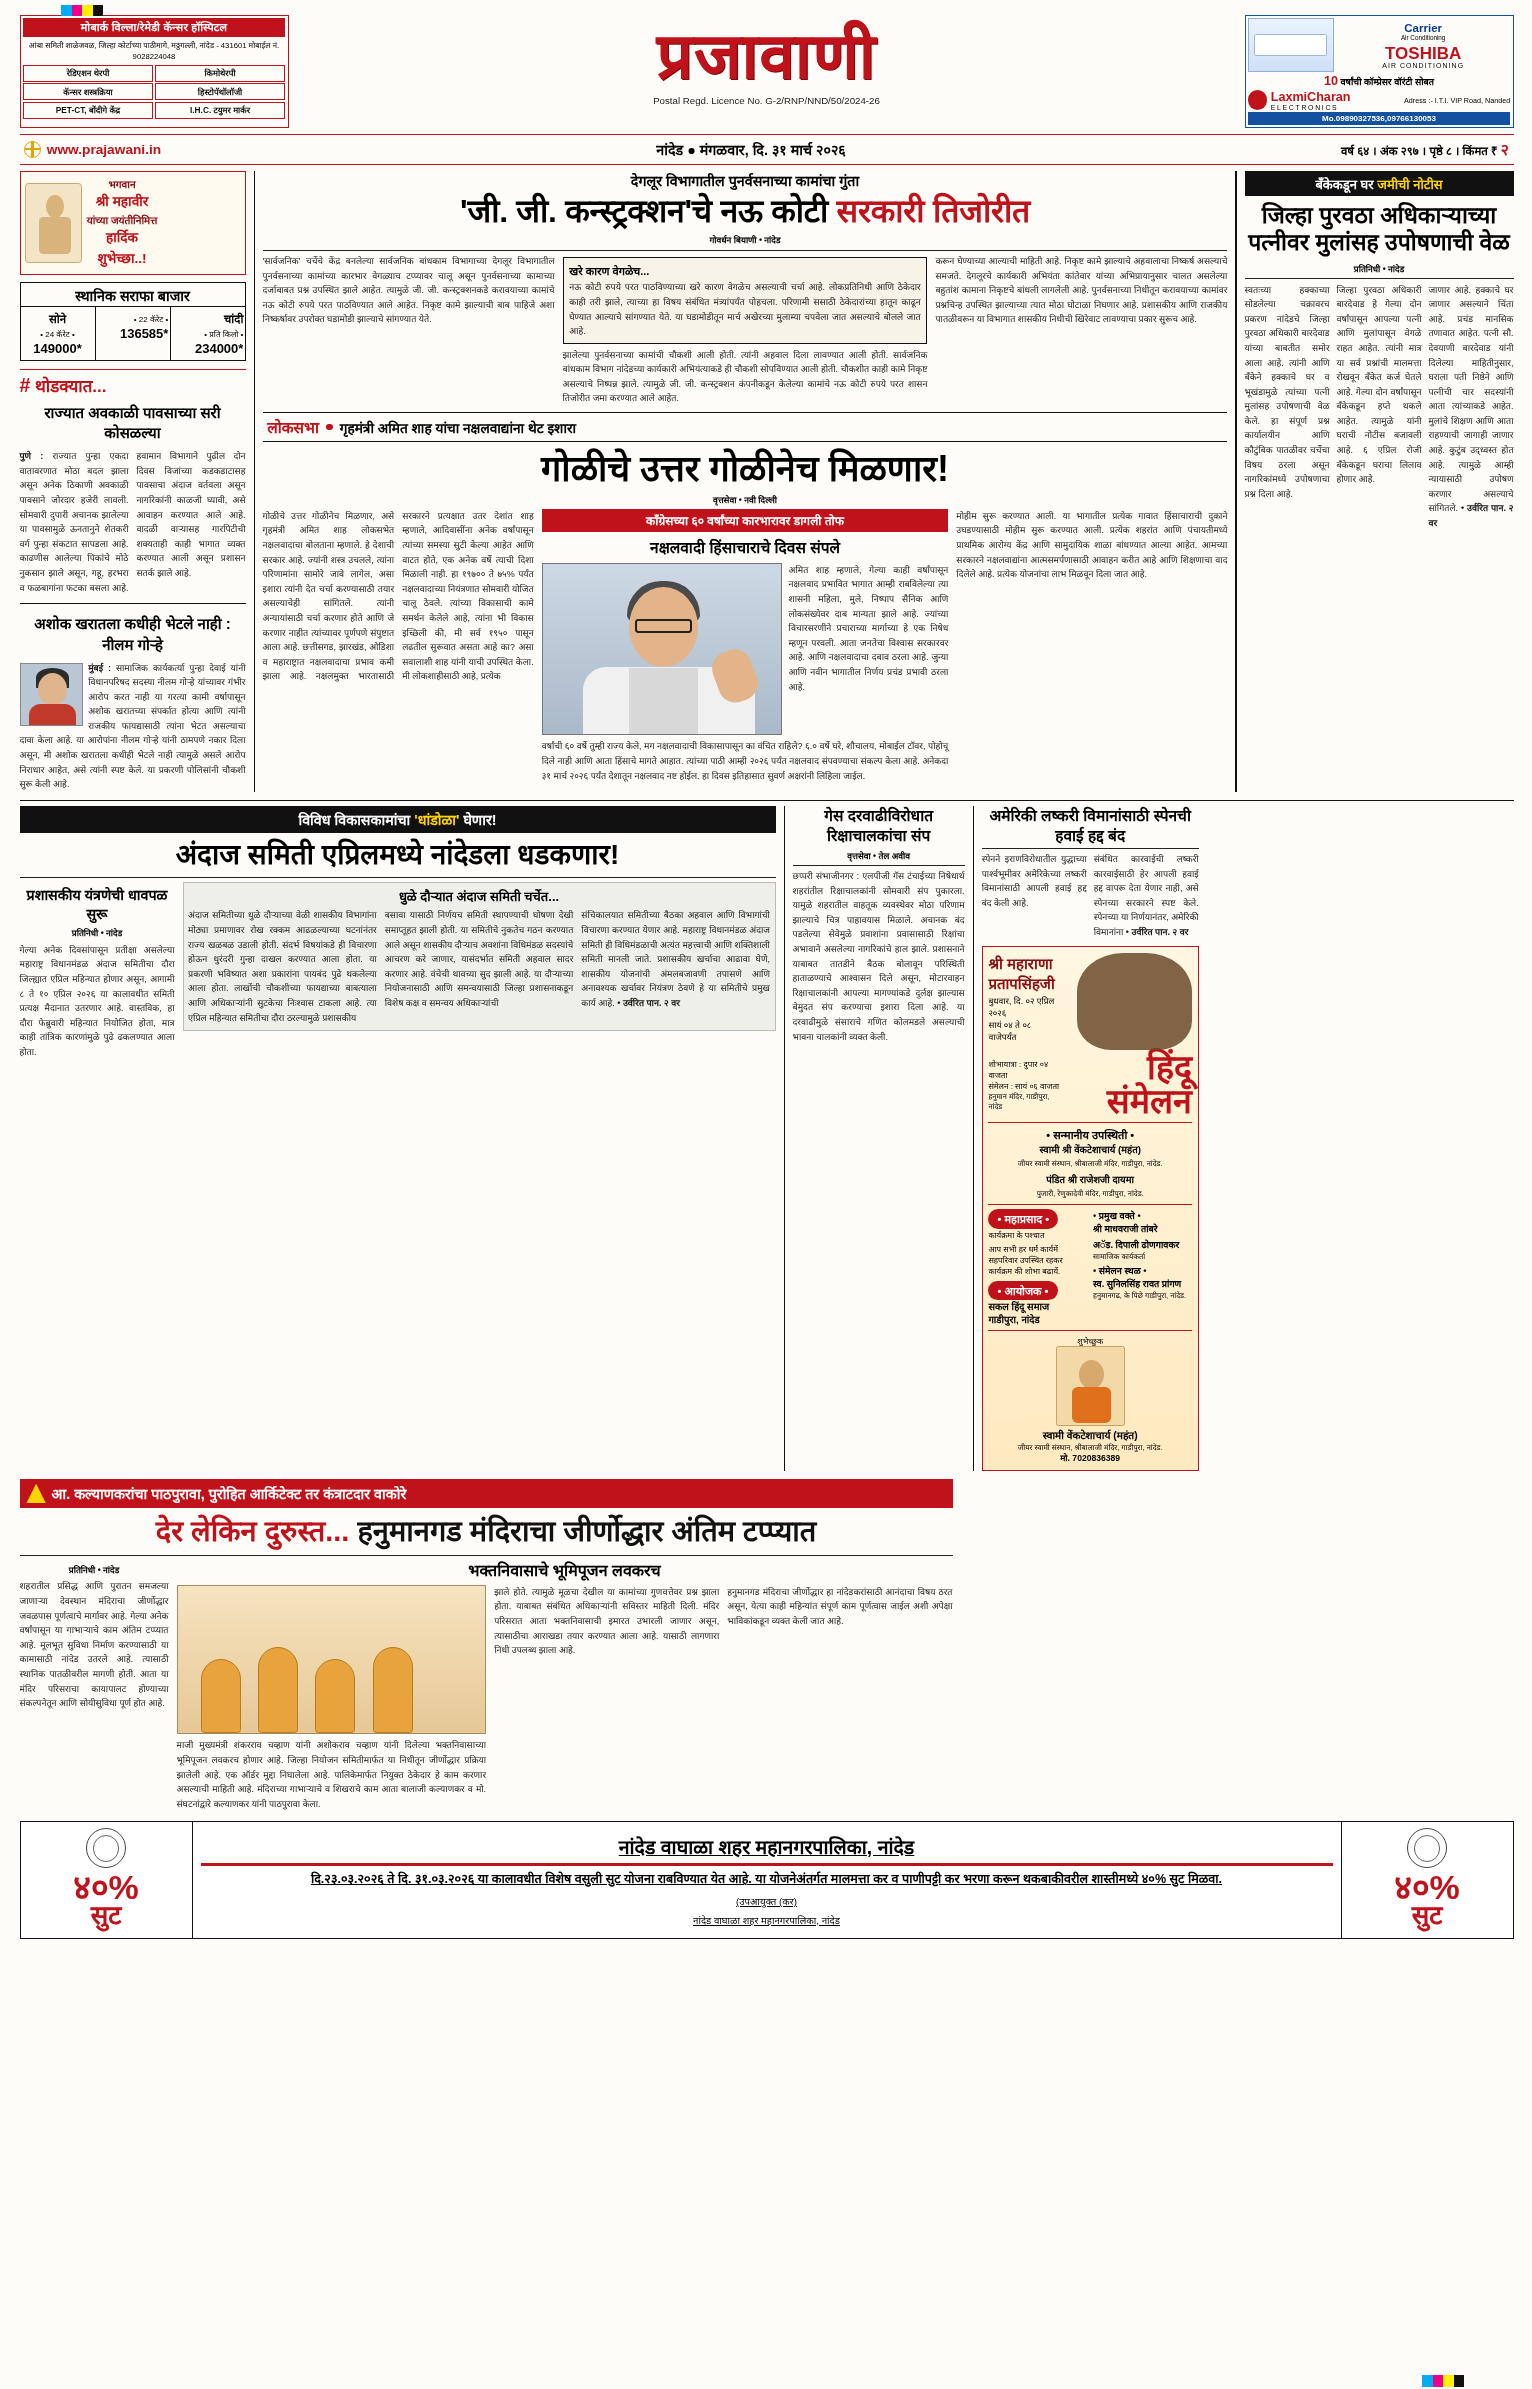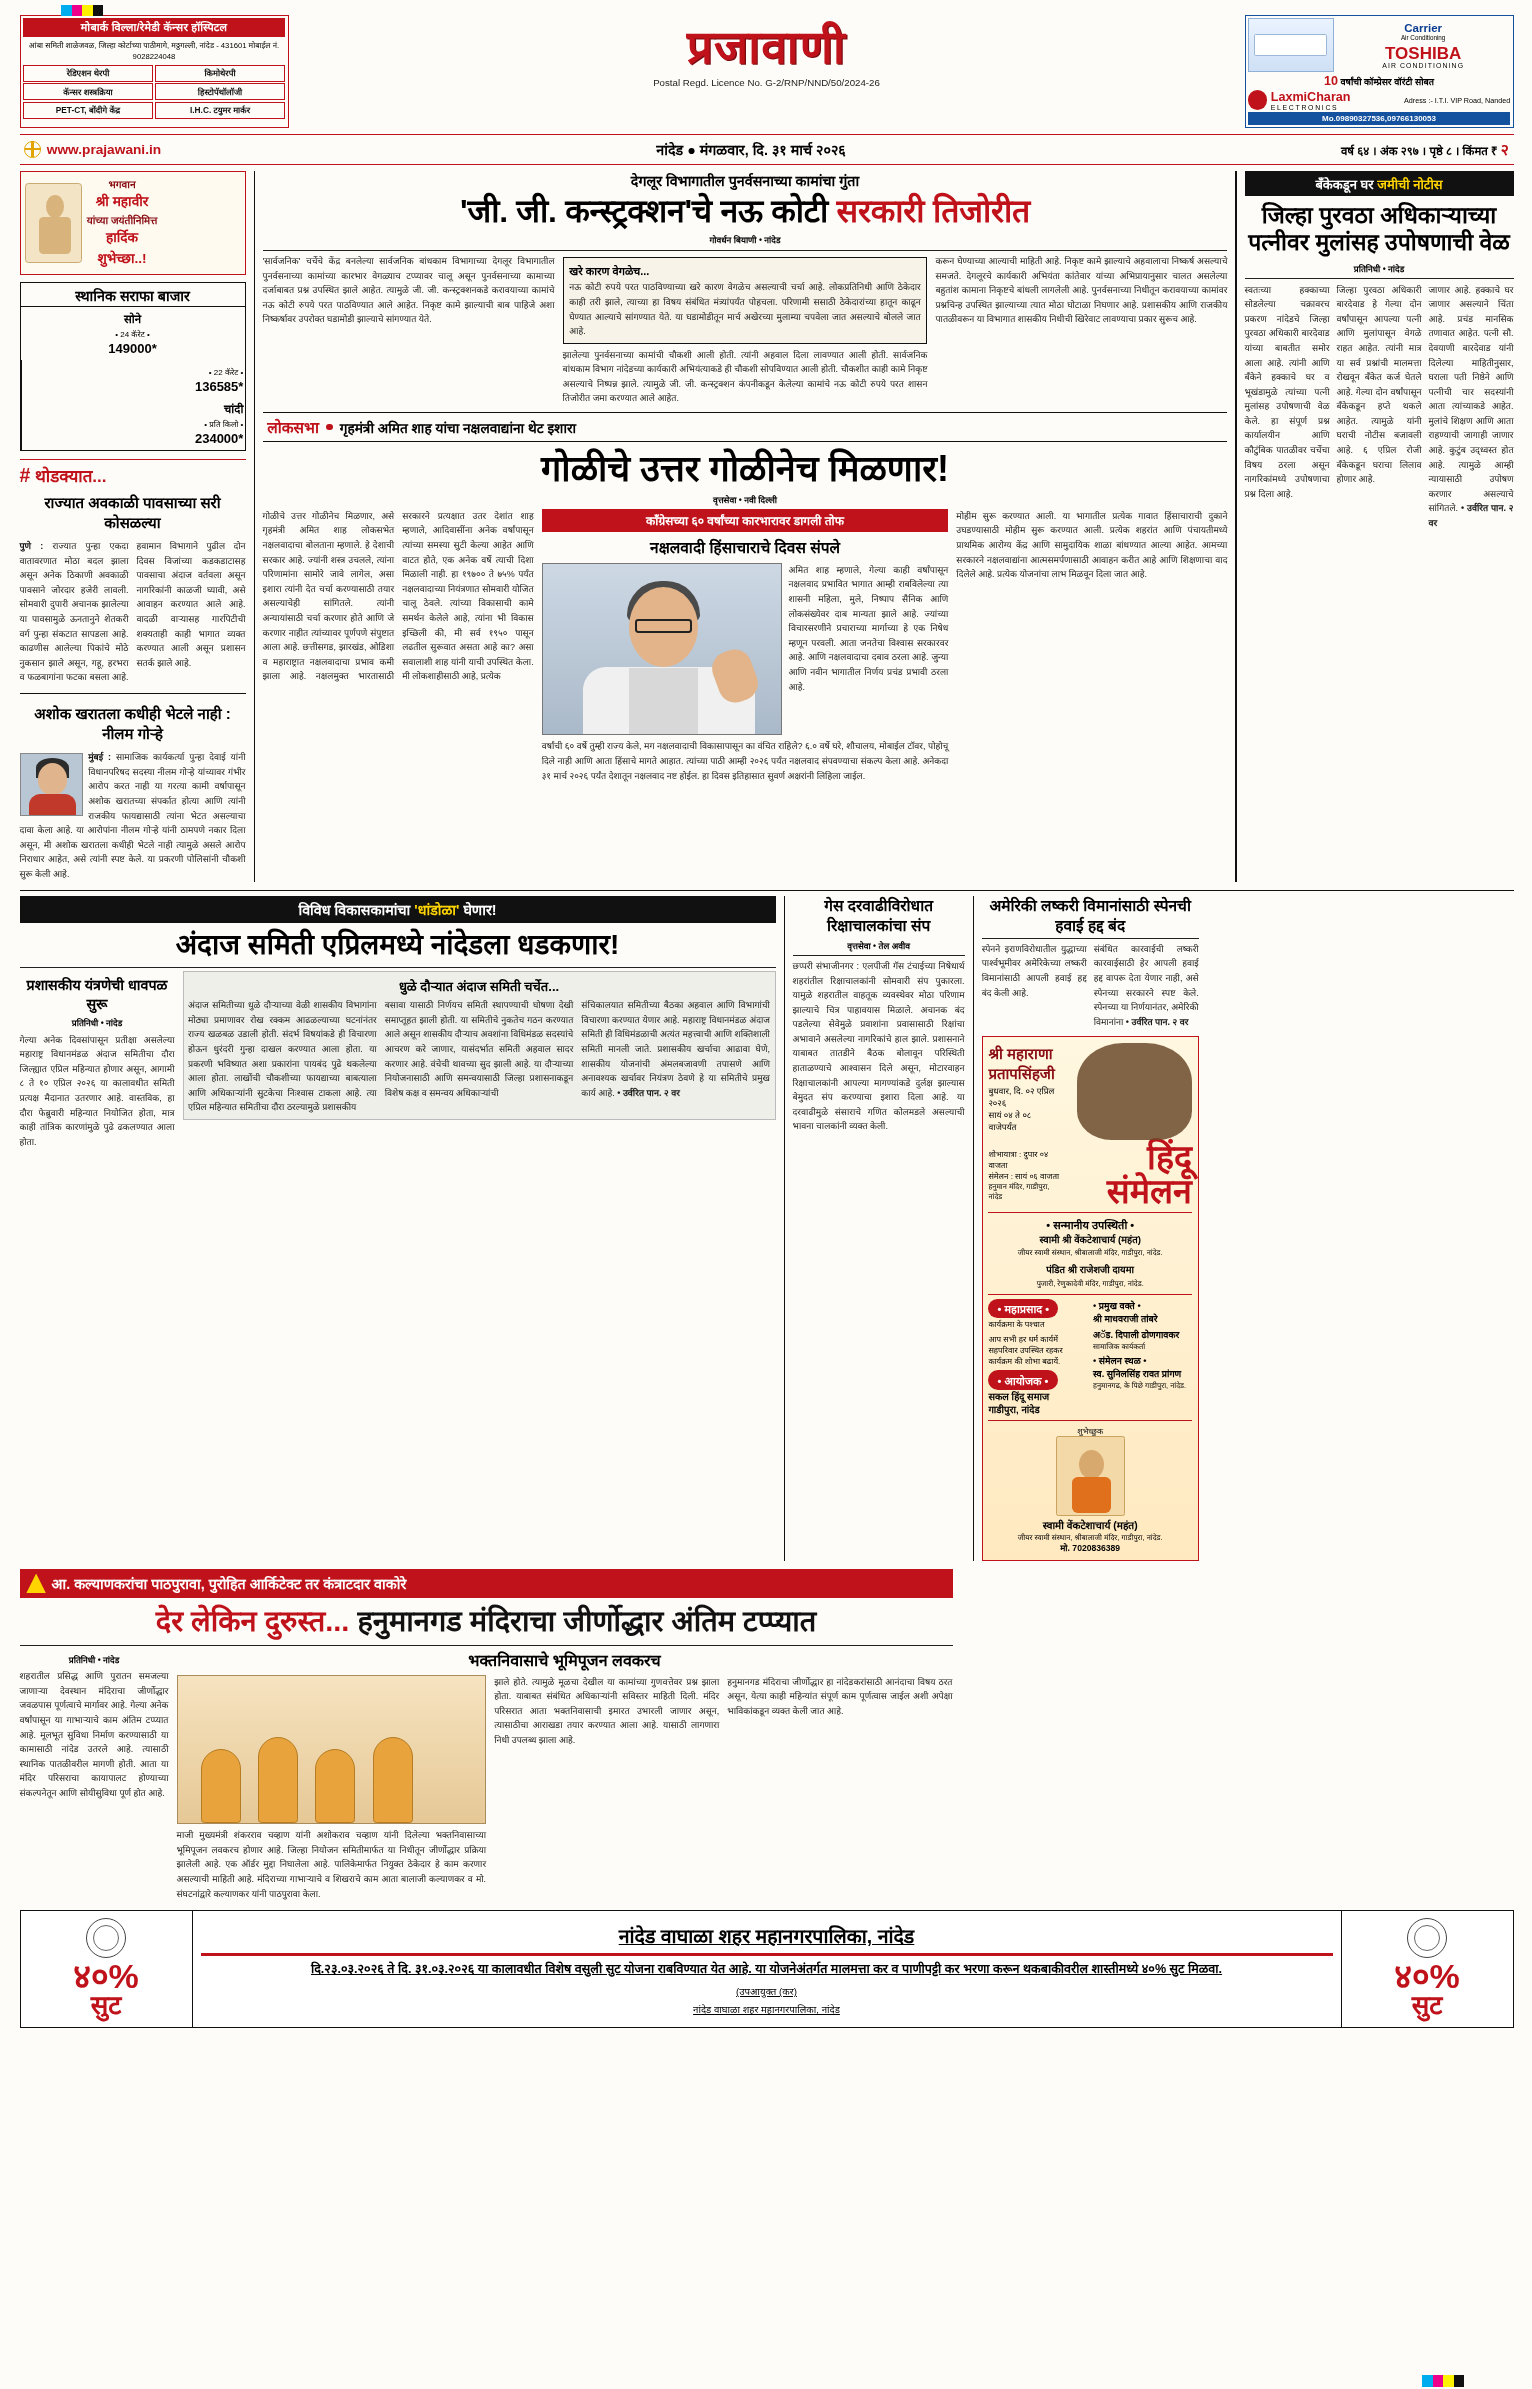--- a/index.html
+++ b/index.html
@@ -49,21 +49,21 @@
   .ad-box-left .hosp-addr { font-size: 7.7px; padding: 2.9px 1.1px; line-height: 1.45; }
   .ad-grid { display: grid; grid-template-columns: 1fr 1fr; gap: 1.7px; }
   .ad-grid span, .ad-grid .full {
     border: 1.1px solid #c0121a; padding: 2.3px 1.1px; font-size: 8.3px; font-weight: bold;
     color: #111;
   }
 
   .masthead-center { flex: 1; text-align: center; padding-top: 10.3px; }
   .nameplate {
     font-family: "Liberation Serif", serif;
-    font-size: 46px; font-weight: bold; color: #c0121a; line-height: 1;
+    font-size: 64px; font-weight: bold; color: #c0121a; line-height: 1;
     letter-spacing: 1.1px;
     text-shadow: 1.1px 1.1px 0 #7a0a10;
   }
   .licence { font-size: 9.7px; margin-top: 5.7px; color: #222; }
 
   .ad-box-right {
     width: 269px; border: 1.7px solid #1452a0; padding: 2.3px; text-align: center;
     display: flex; flex-direction: column; gap: 1.7px;
   }
   .ac-row { display: flex; gap: 2.3px; align-items: center; }
@@ -117,21 +117,21 @@
   .jain-fig:before{
     content:""; position:absolute; left:19.5px; top:10.3px; width:18.3px;height:23px;border-radius:50%;
     background:#d8b47c;
   }
   .jain-fig:after{
     content:""; position:absolute; left:12.6px; top:33px; width:32px;height:37px;border-radius:4.6px;
     background:#d8b47c;
   }
   .sarafa { border:1.1px solid #111; margin-top:6.9px; }
   .sarafa-head { text-align:center; font-size:14.3px; font-weight:bold; padding:3.4px 0 1.1px; }
-  .sarafa-tbl { display:flex; text-align:center; border-top:1.1px solid #111;flex-direction:column; }
+  .sarafa-tbl { display:flex; text-align:center; border-top:1.1px solid #111; }
   .sarafa-tbl .cell { flex:1; padding:3.4px 1.1px; }
   .sarafa-tbl .cell + .cell { border-left:1.1px solid #111;text-align:right; }
   .sarafa-tbl .lbl { font-size:11.5px; font-weight:bold; }
   .sarafa-tbl .sub { font-size:8px; margin:2.3px 0; }
   .sarafa-tbl .val { font-size:13px; font-weight:bold; }
 
   .thodkyat { margin-top:8px; border-top:1.7px solid #c0121a; padding-top:4.6px; }
   .thodkyat .hd { font-size:17px; font-weight:bold; color:#c0121a; display:flex; gap:4.6px; align-items:center;}
   .hash { color:#c0121a; font-size:19.5px; font-weight:bold; }
   .lead-head { font-size:15px; font-weight:bold; line-height:1.35; margin:5.7px 0; }

